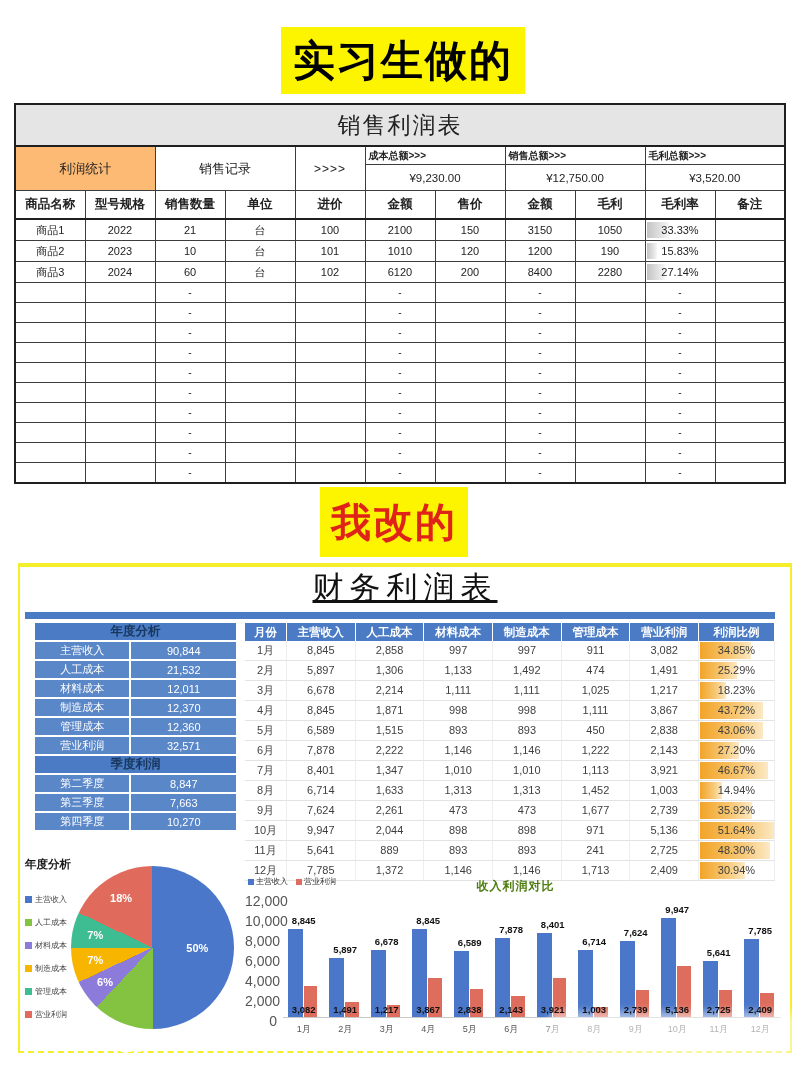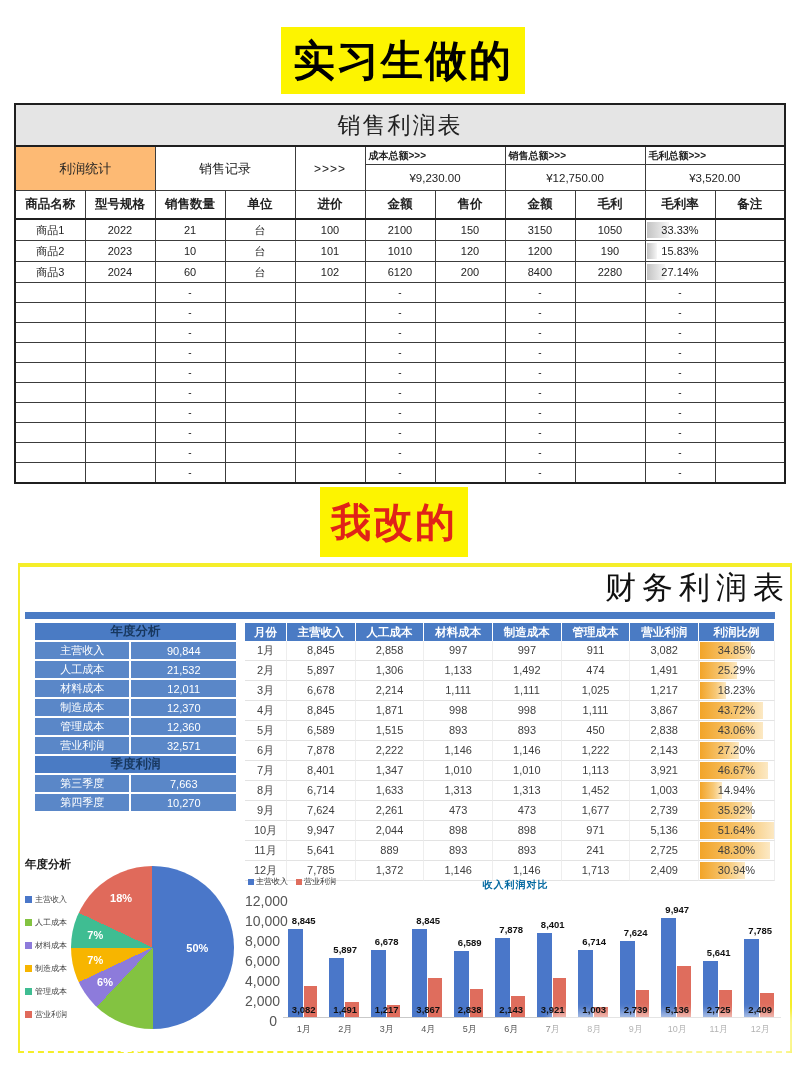--- a/index.html
+++ b/index.html
@@ -26,22 +26,22 @@
                  font-family:"Liberation Serif","DejaVu Serif",serif;border-bottom:2px solid #1f1f1f;}
   table.sales td.s-cell{height:20px;font-size:11px;}
   table.sales tr.empty td{height:19px;font-size:10px;color:#222;}
   .margin-cell{position:relative;}
   .margin-bar{position:absolute;left:1px;top:2px;bottom:2px;
               background:linear-gradient(to right,#c3c3c3,#e9e9e9 75%,#f7f7f7);z-index:0;}
   .margin-cell span{position:relative;z-index:1;}
   
   .card{position:absolute;left:18px;top:563px;width:770px;height:484px;background:#fff;
         border:2px solid #f5ee2a;border-top-width:4px;border-bottom-style:dashed;}
-  .f-title{position:absolute;top:0;left:0;right:0;height:44px;text-align:right;
-           font-family:"Liberation Serif","DejaVu Serif",serif;font-size:31px;letter-spacing:6px;color:#111;}
+  .f-title{position:absolute;top:0;left:0;right:0;height:44px;text-align:center;
+           font-family:"Liberation Serif","DejaVu Serif",serif;font-size:31px;letter-spacing:6px;color:#111;text-decoration:underline;}
   .blue-strip{position:absolute;top:45px;left:5px;width:750px;height:7px;background:var(--header-blue);}
   
   .left-panel{position:absolute;left:15px;top:56px;width:201px;}
   .lp-header{height:17px;margin-bottom:2px;background:var(--header-blue);color:var(--panel-header-text);
              font-weight:bold;font-size:12.5px;display:flex;align-items:center;justify-content:center;}
   .lp-row{display:flex;height:17px;margin-bottom:2px;background:var(--panel-blue);color:#fff;font-size:11px;}
   .lp-label{flex:0 0 47%;display:flex;align-items:center;justify-content:center;border-right:2px solid #fff;}
   .lp-value{flex:1;display:flex;align-items:center;justify-content:center;}
   
   .pie-title{position:absolute;left:5px;top:290px;font-size:11.5px;font-weight:bold;color:#1a1a1a;}
@@ -60,22 +60,22 @@
                   border-bottom:1px solid #e3e3e3;border-right:1px solid #eee;background:#fff;}
   .ratio-cell{position:relative;}
   .ratio-bar{position:absolute;left:1px;top:1px;bottom:1px;z-index:0;
              background:linear-gradient(to right,#f2a428,#f7c876 60%,#fce9c4);}
   .ratio-cell span{position:relative;z-index:1;}
   
   .bar-chart{position:absolute;left:225px;top:306px;width:541px;height:176px;}
   .bc-legend{position:absolute;left:3px;top:3px;display:flex;gap:8px;font-size:8px;color:#333;}
   .bc-legend .pl-swatch{width:6px;height:6px;margin-right:2px;}
   .bc-legend div{display:flex;align-items:center;}
-  .bc-title{position:absolute;top:5px;left:0;right:0;text-align:center;font-size:10px;
-            font-weight:bold;color:#0369a1;letter-spacing:1px;}
+  .bc-title{position:absolute;top:5px;left:0;right:0;text-align:center;font-size:12px;
+            font-weight:bold;color:#4d7c0f;letter-spacing:1px;}
   .bc-ylab{position:absolute;width:32px;text-align:right;font-size:14px;color:#555;}
   .bc-plot{position:absolute;left:38px;right:5px;top:24px;height:120px;display:flex;
            border-bottom:1px solid #c9c9c9;}
   .bc-group{flex:1;position:relative;height:100%;}
   .bc-bar{position:absolute;bottom:0;}
   .bc-blue{left:12%;width:36%;background:var(--bar-blue);}
   .bc-red{left:50%;width:32%;background:var(--bar-red);}
   .bc-vlab{position:absolute;left:-8%;width:116%;text-align:center;font-size:9.5px;
            font-weight:bold;color:#111;}
   .bc-rlab{position:absolute;left:-8%;width:116%;bottom:2px;text-align:center;font-size:9.5px;
@@ -329,20 +329,24 @@
         <div class="lp-row">
           <div class="lp-label">管理成本</div>
           <div class="lp-value">12,360</div>
         </div>
         <div class="lp-row">
           <div class="lp-label">营业利润</div>
           <div class="lp-value">32,571</div>
         </div>
         <div class="lp-header">季度利润</div>
         <div class="lp-row">
+          <div class="lp-label">第二季度</div>
+          <div class="lp-value">8,847</div>
+        </div>
+        <div class="lp-row">
           <div class="lp-label">第三季度</div>
           <div class="lp-value">7,663</div>
         </div>
         <div class="lp-row">
           <div class="lp-label">第四季度</div>
           <div class="lp-value">10,270</div>
         </div>
       </div>
 
     <div class="pie-title">年度分析</div>

